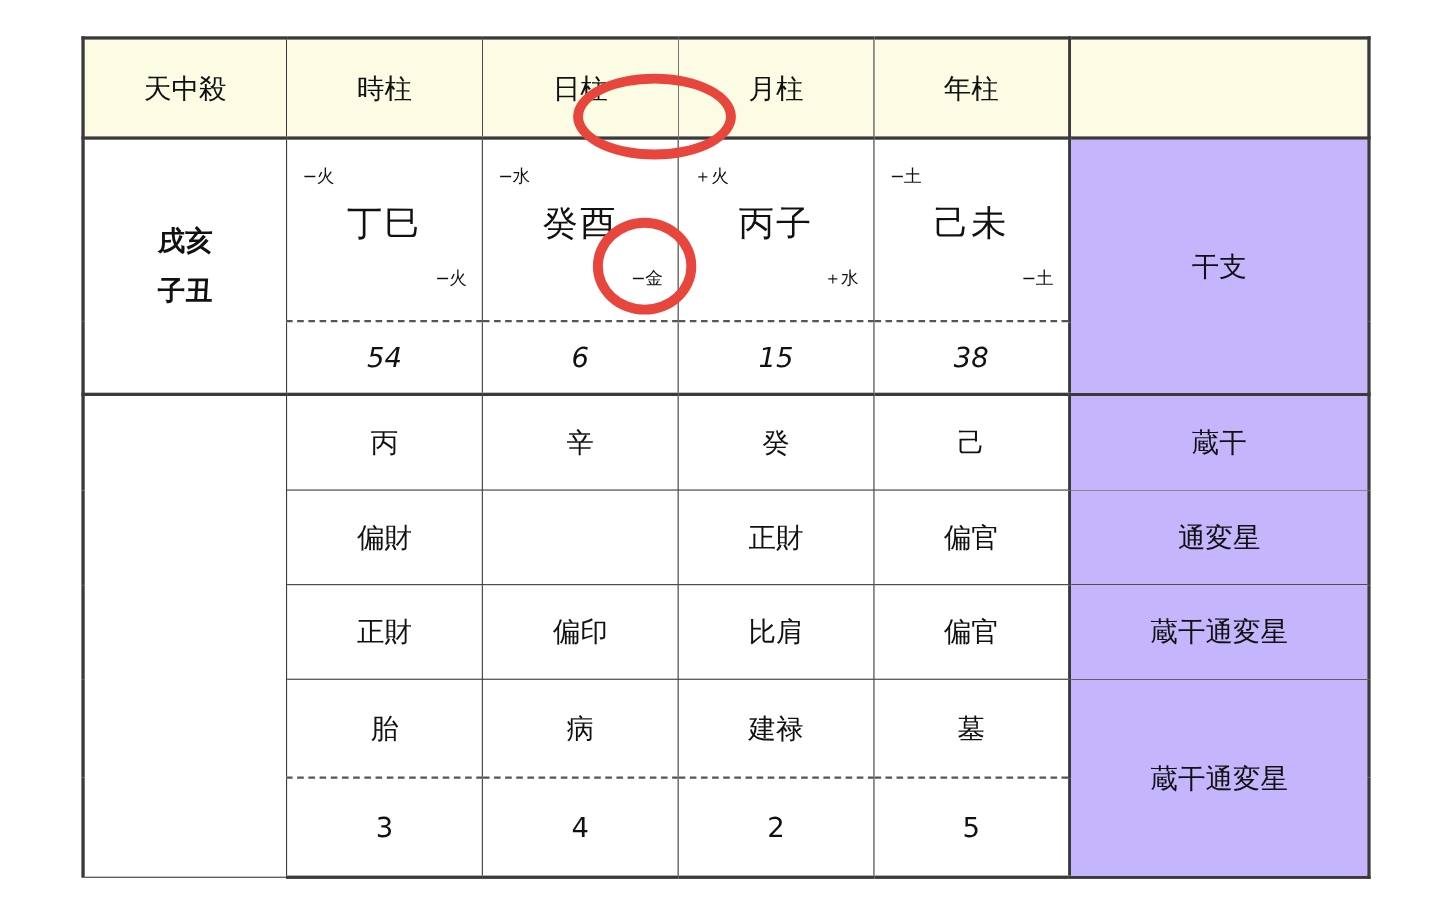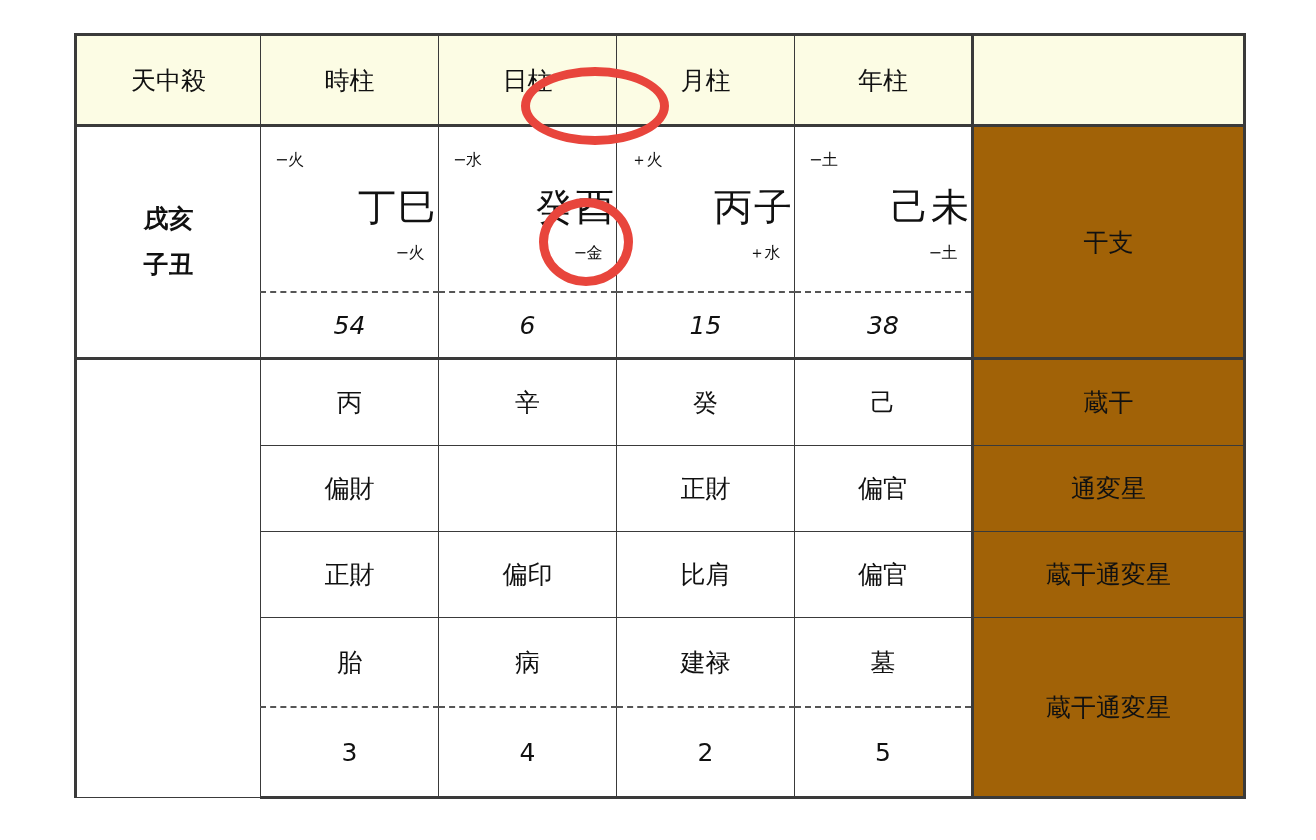--- a/index.html
+++ b/index.html
@@ -60,21 +60,21 @@
   .outer-bottom { border-bottom: 3px solid #3a3a3a !important; }
   .outer-left   { border-left: 3px solid #3a3a3a !important; }
   .outer-right  { border-right: 3px solid #3a3a3a !important; }
   .thick-bottom { border-bottom: 3px solid #3a3a3a !important; }
   .thick-top    { border-top: 3px solid #3a3a3a !important; }
   .thick-right  { border-right: 3px solid #3a3a3a !important; }
   .dash-bottom  { border-bottom: 2px dashed #555555 !important; }
   .dash-top     { border-top: 2px dashed #555555 !important; }
 
   .label-cell {
-    background: #a16207;
+    background: #c4b5fd;
     font-family: Liberation Serif, serif;
   }
 
   
   .tenchusatsu-cell {
     font-size: 25px;
     line-height: 1.85;
     height: 230px;
     font-weight: bold;
   }
@@ -102,22 +102,22 @@
     bottom: 20px;
     font-size: 16px;
     letter-spacing: -0.5px;
     white-space: nowrap;
   }
   .kanshi-main {
     position: absolute;
     left: 0;
     right: 0;
     top: 48px;
-    text-align: right;
-    font-size: 38px;
+    text-align: center;
+    font-size: 32px;
     letter-spacing: 2px;
   }
 
   .num-cell { height: 58px; font-size: 24px; font-style: italic; }
   .data-row td { height: 85px; }
   .unsei-top td { height: 88px; }
   .unsei-bot td { height: 88px; }
 
   
   .annot {

